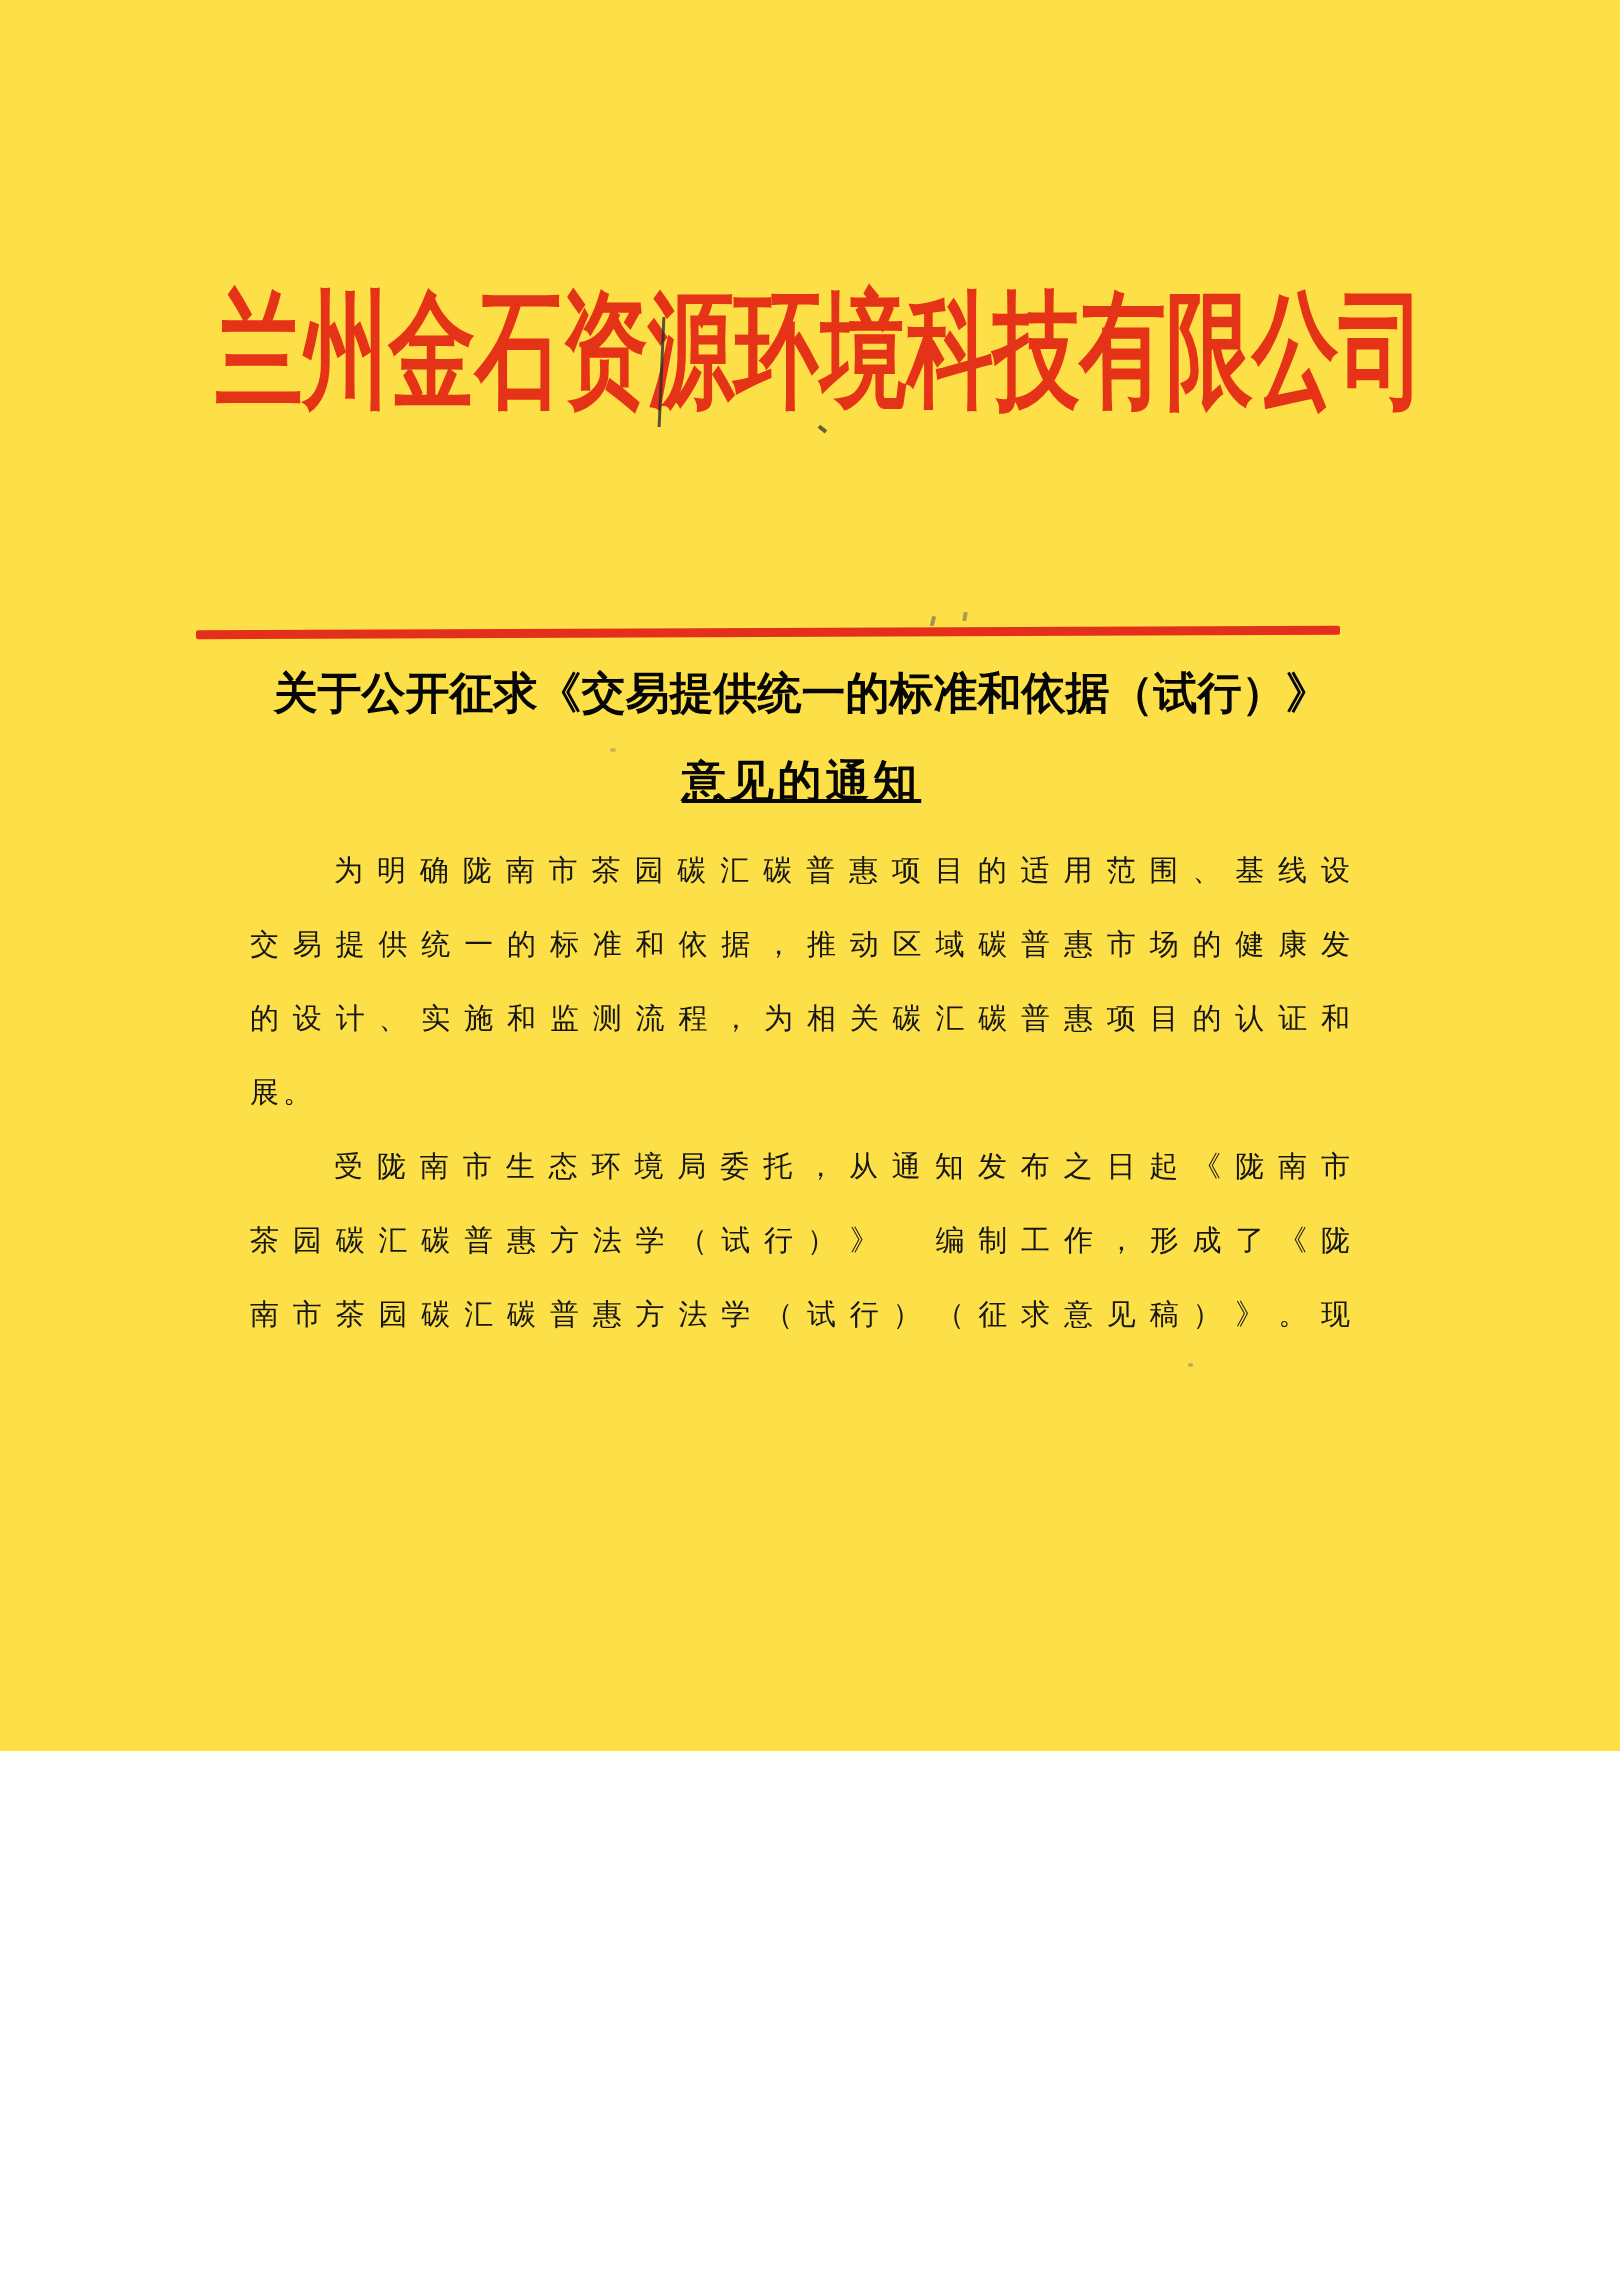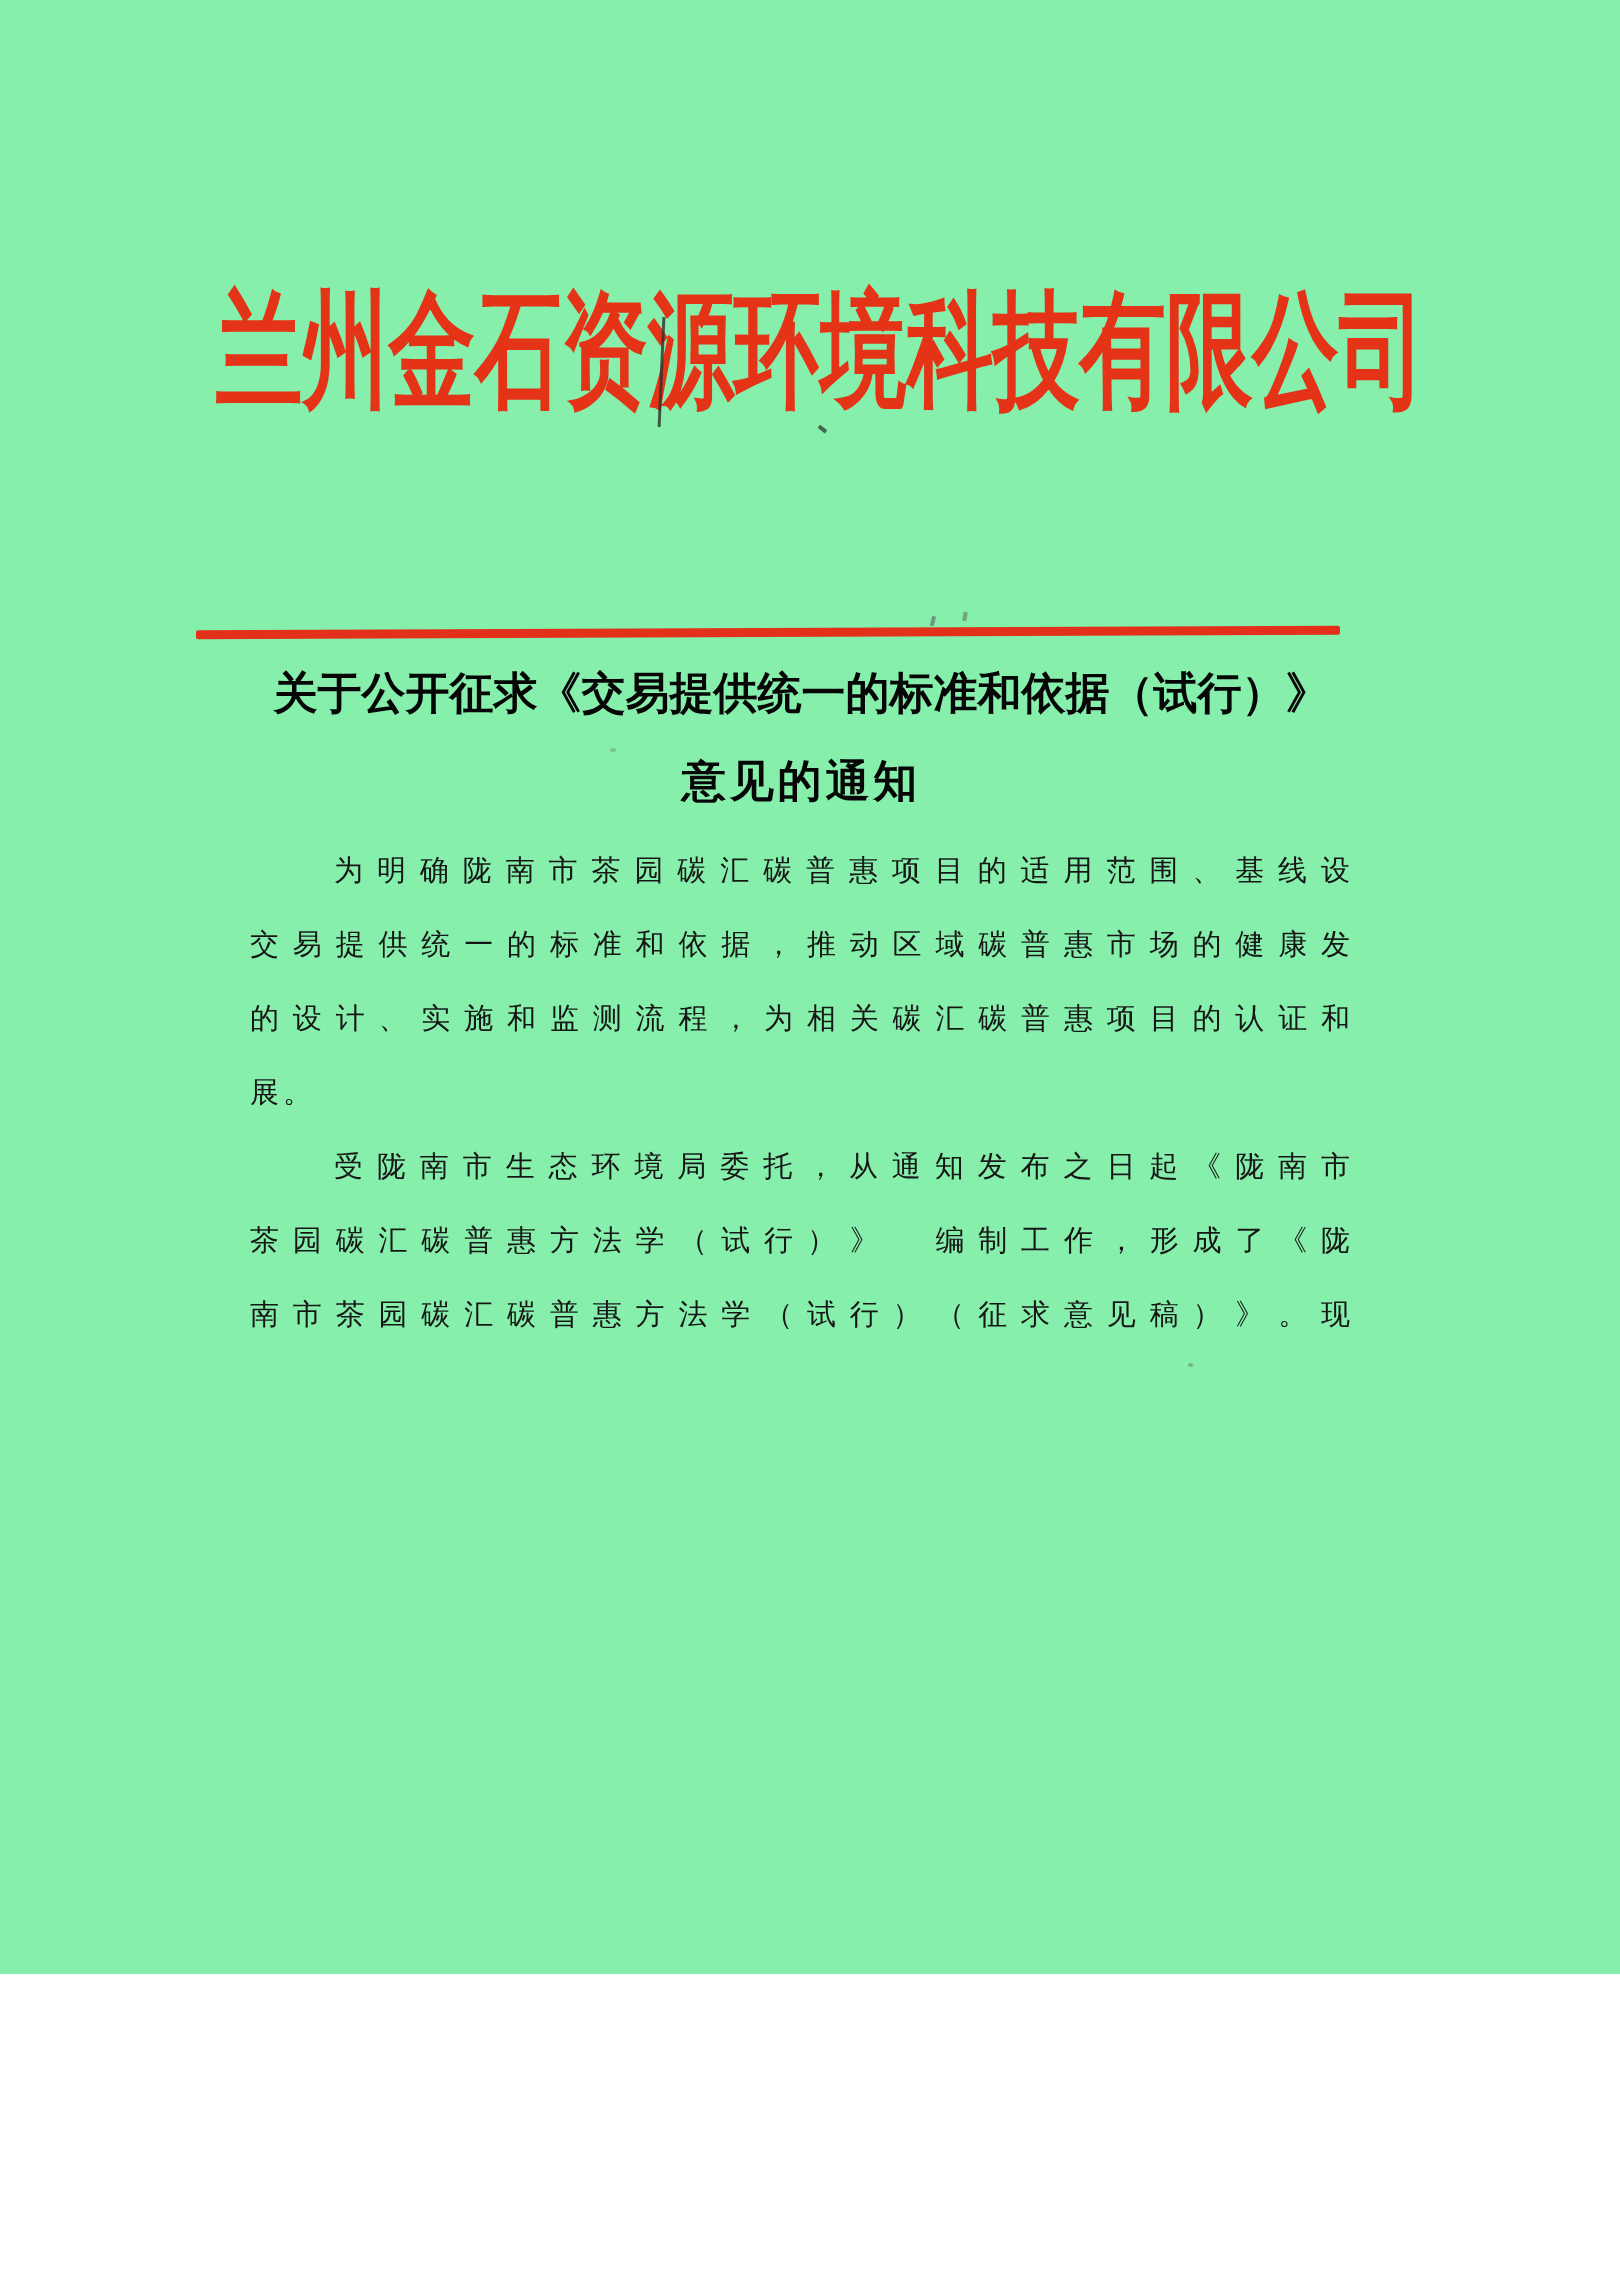--- a/index.html
+++ b/index.html
@@ -1,20 +1,20 @@
 <!DOCTYPE html>
 <html><head>
 <meta charset="utf-8">
 <style>
   html,body{margin:0;padding:0;}
   body{background:#ffffff;}
   .page{
     position:relative;
-    width:1620px;height:1974px;
-    background:#86efac;
+    width:1620px;height:1751px;
+    background:#fde047;
     overflow:hidden;
     font-family:"Liberation Serif","DejaVu Serif",serif;
     color:#161616;
   }
   
   .letterhead{
     position:absolute;left:216px;top:285px;
     font-size:127px;line-height:133px;
     font-weight:bold;
     white-space:nowrap;
@@ -30,21 +30,21 @@
     background:#e2301b;
     transform:rotate(-0.22deg);
     border-radius:2px;
   }
   
   .title-block{
     position:absolute;left:245px;top:650px;width:1113px;
     text-align:center;color:#060606;font-weight:bold;
   }
   .title-line{font-size:44px;line-height:88px;white-space:nowrap;}
-  .title-line.t2{letter-spacing:3.9px;}
+  .title-line.t2{letter-spacing:3.9px;text-decoration:underline;}
   
   .block1{
     position:absolute;left:250px;top:833px;width:1100px;
     font-size:29px;
   }
   .block1 .ln{height:74px;line-height:74px;}
   
   .block2{
     position:absolute;left:250px;top:1510px;width:1137px;
     font-size:41px;

